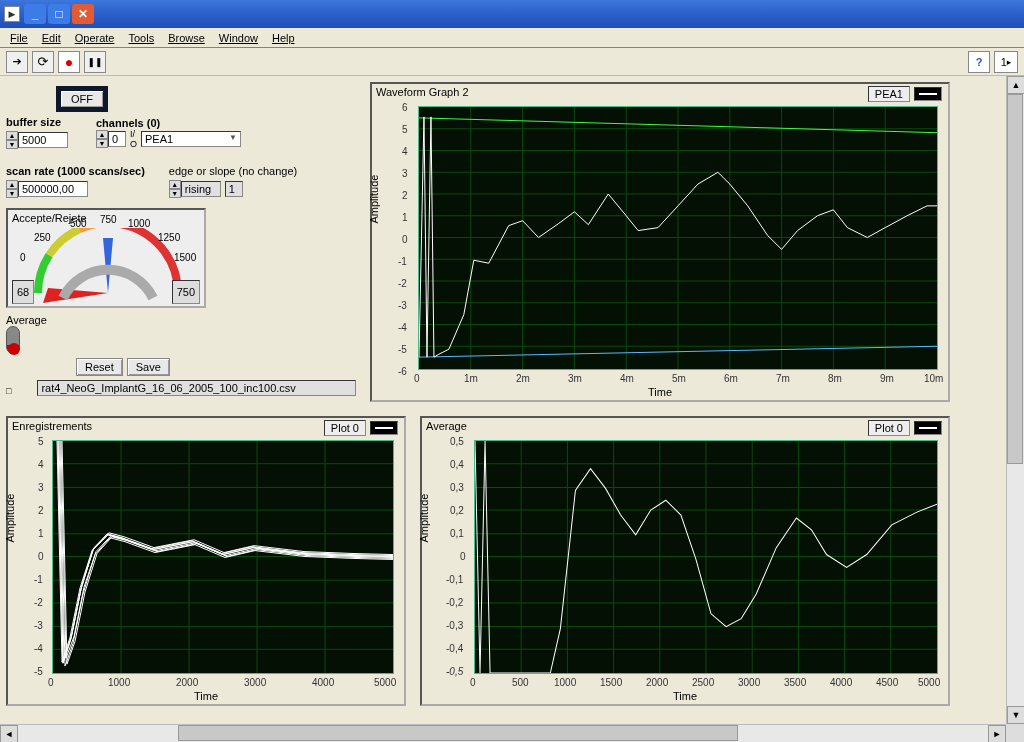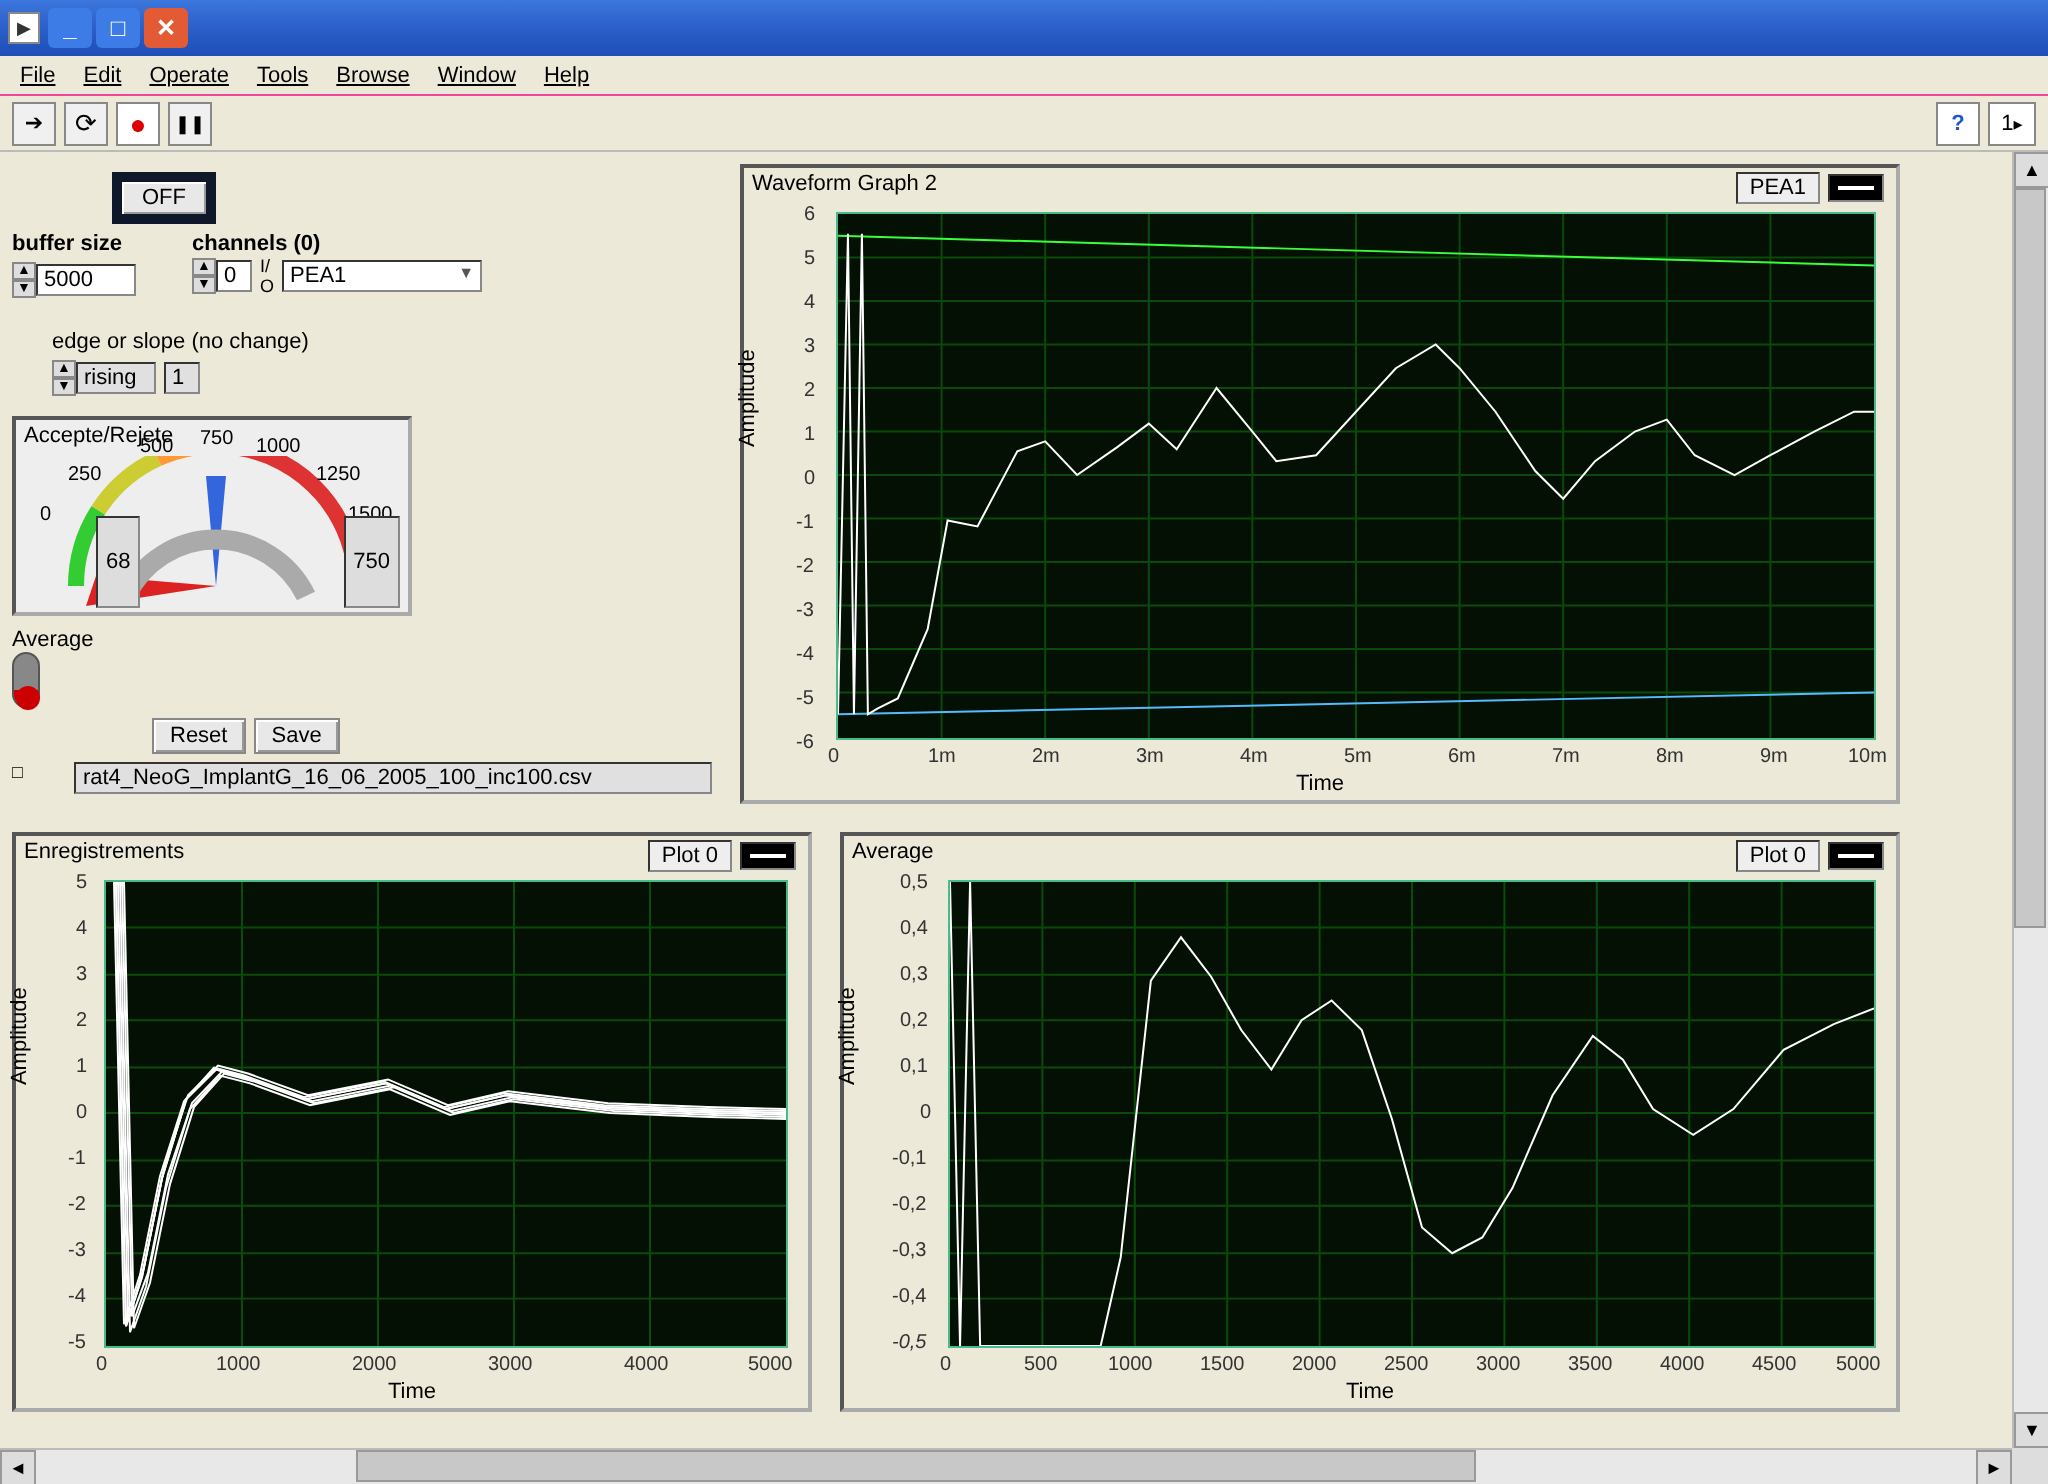--- a/index.html
+++ b/index.html
@@ -30,33 +30,33 @@
 .help-btn { width: 22px; height: 22px; border: 1px solid #888; background: #fff; display: flex; align-items: center; justify-content: center; font-weight: bold; color: #2255cc; }
 .ctx-btn { width: 24px; height: 22px; border: 1px solid #888; background: #fff; display: flex; align-items: center; justify-content: center; font-size: 9px; }
 
 
 .main { position: absolute; top: 76px; left: 0; right: 0; bottom: 18px; background: #ece9d8; overflow: hidden; }
 
 .controls-panel { position: absolute; left: 6px; top: 10px; width: 350px; }
 
 .off-btn { display: inline-block; border: 5px solid #0f172a; background: #e8e8e8; padding: 2px 10px; margin-left: 50px; box-shadow: inset 1px 1px #fff, inset -1px -1px #999; }
 .label { font-weight: bold; }
-.field-row { margin-top: 4px; display: flex; align-items: flex-start; gap: 4px; }
+.field-row { margin-top: 4px; display: flex; align-items: flex-end; gap: 4px; }
 .spin-field { display: inline-flex; align-items: center; }
 .spin-btns { display: inline-flex; flex-direction: column; }
 .spin-btns span { width: 12px; height: 9px; border: 1px solid #888; background: #ddd; font-size: 7px; text-align: center; line-height: 7px; }
 .num-input { border: 1px inset #888; padding: 1px 3px; background: #fff; min-width: 50px; display: inline-block; }
 .num-input.gray { background: #e0e0e0; }
 .dropdown { border: 1px inset #888; background: #fff; padding: 1px 3px; min-width: 100px; display: inline-flex; justify-content: space-between; }
 .dropdown::after { content: "▼"; font-size: 8px; color: #555; }
 
 .gauge-box { border: 2px inset #aaa; background: #eee; width: 200px; height: 100px; margin-top: 10px; position: relative; padding: 4px; overflow: hidden; }
 .gauge-title { position: absolute; top: 2px; left: 4px; }
 .gauge-svg { position: absolute; top: 18px; left: 0; }
-.gauge-readout-l, .gauge-readout-r { position: absolute; bottom: 2px; border: 1px inset #888; background: #ddd; padding: 16px 4px; margin-left: 36px; }
+.gauge-readout-l, .gauge-readout-r { position: absolute; bottom: 2px; border: 1px inset #888; background: #ddd; padding: 5px 4px; }
 .gauge-readout-l { left: 4px; } .gauge-readout-r { right: 4px; }
 
 .small-btn { border: 1px solid #888; background: #e8e8e8; padding: 2px 8px; box-shadow: inset 1px 1px #fff, inset -1px -1px #999; display: inline-block; }
 .info-text { color: #333; line-height: 1.3; }
 .path-field { border: 1px inset #888; background: #e0e0e0; padding: 1px 3px; width: 320px; display: inline-block; overflow: hidden; white-space: nowrap; margin-left: 20px; }
 
 
 .chart { position: absolute; border: 2px inset #aaa; background: #ece9d8; }
 .chart-legend { display: flex; gap: 4px; align-items: center; }
 .legend-box { border: 1px inset #888; background: #eee; padding: 1px 6px; }
@@ -142,20 +142,30 @@
           </div>
           <span style="font-size:9px;">I/<br>O</span>
           <span class="dropdown">
               <span>PEA1</span>
             </span>
         </div>
       </div>
     </div>
 
     <div class="field-row" style="margin-top:16px; align-items:flex-start;">
+      <div>
+        <div class="label" style="font-weight:bold;"><span>scan rate (1000 scans/sec)</span></div>
+        <div class="spin-field">
+          <div class="spin-btns">
+              <span>▲</span>
+              <span>▼</span>
+            </div>
+          <span class="num-input" style="min-width:70px;">500000,00</span>
+        </div>
+      </div>
       <div style="margin-left:20px;">
         <div>edge or slope (no change)</div>
         <div class="spin-field">
           <div class="spin-btns">
               <span>▲</span>
               <span>▼</span>
             </div>
           <span class="num-input gray" style="min-width:40px;">rising</span>
           <span class="num-input gray" style="min-width:18px;margin-left:4px;">1</span>
         </div>

